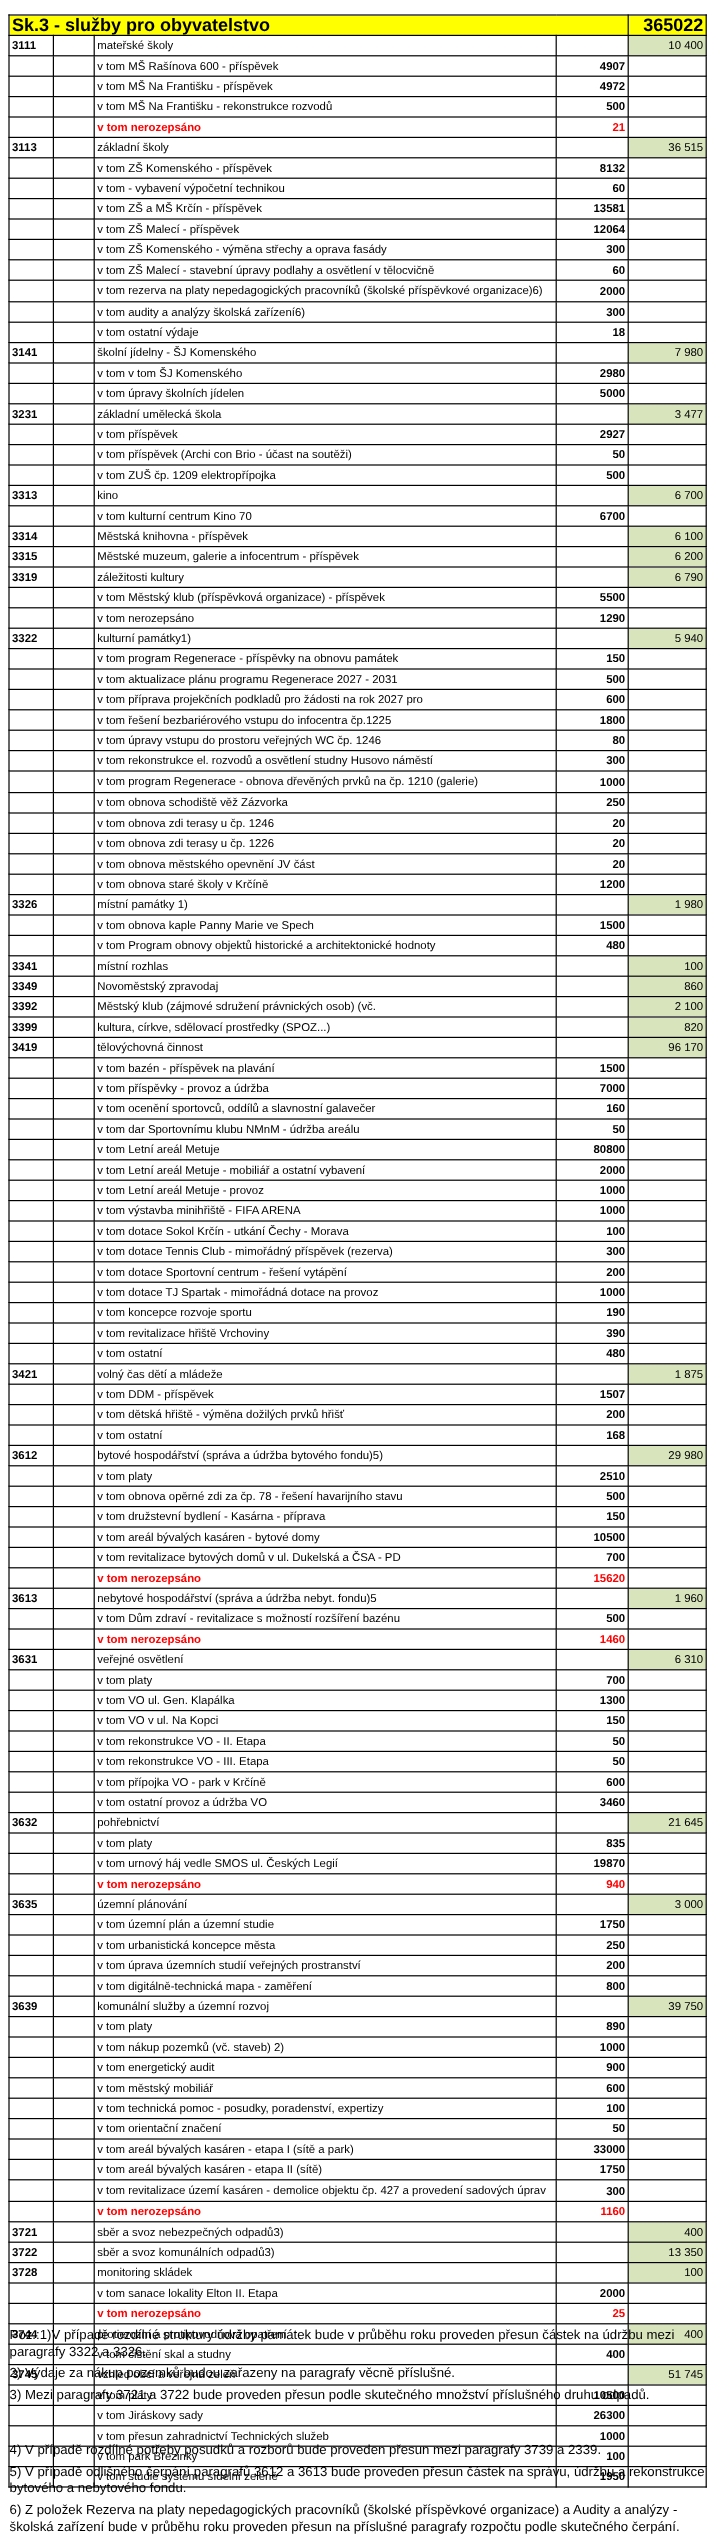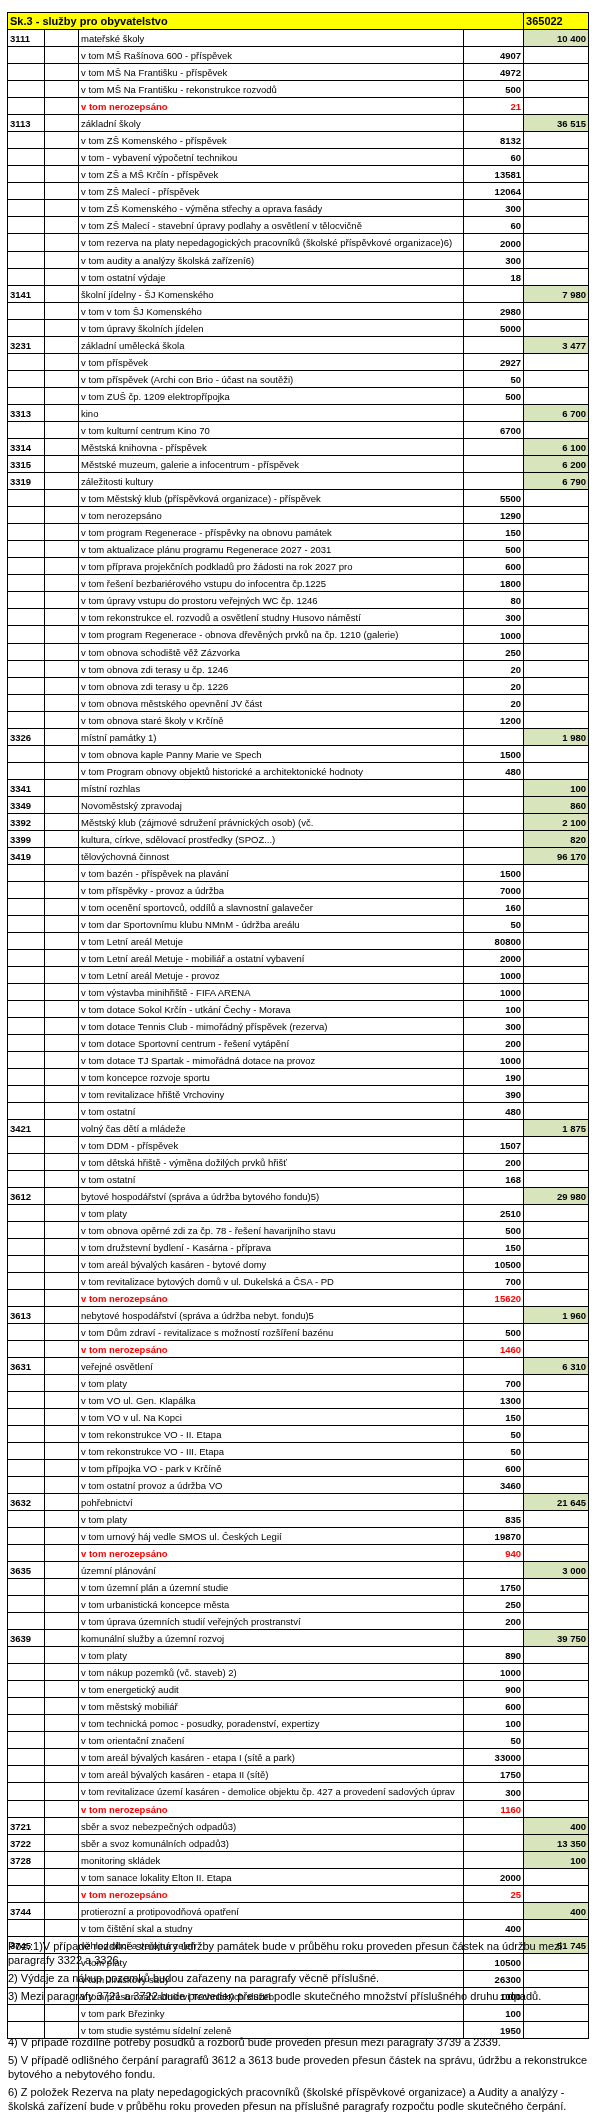--- a/index.html
+++ b/index.html
@@ -5,26 +5,26 @@
   html, body { margin: 0; padding: 0; background: #ffffff; }
   body { width: 600px; height: 2122px; position: relative; overflow: hidden;
          font-family: "Liberation Sans", sans-serif; color: #000; }
   #sheet { position: absolute; left: 7px; top: 12px; width: 581px; }
   table.budget { border-collapse: collapse; width: 581px; table-layout: fixed;
                  font-size: 9.5px; line-height: 13px; }
   table.budget td { border: 1px solid #000; padding: 1px 2px; vertical-align: bottom;
                     overflow: hidden; white-space: nowrap; height: 14px; }
   col.c1 { width: 37px; } col.c2 { width: 34px; } col.c3 { width: 385px; }
   col.c4 { width: 60px; } col.c5 { width: 65px; }
-  tr.title td { background: #ffff00; font-weight: bold; font-size: 11px; }
-  tr.title td.total { text-align: left; }
+  tr.title td { background: #ffff00; font-weight: bold; font-size: 15px; }
+  tr.title td.total { text-align: right; }
   td.code { font-weight: bold; }
   td.desc { padding-left: 27px; }
   td.amt { text-align: right; font-weight: bold; padding-right: 6px; }
-  td.sum { text-align: right; font-weight: bold; background: #d8e4bc; padding-right: 2px; }
+  td.sum { text-align: right; font-weight: normal; background: #d8e4bc; padding-right: 2px; }
   tr.red td.desc, tr.red td.amt { color: #ff0000; font-weight: bold; }
   td.wrap { white-space: normal; line-height: 15px; }
   #notes { position: absolute; left: 8px; top: 1939px; width: 585px;
            font-size: 11px; line-height: 14px; }
   #notes p { margin: 0 0 4px 0; }
   #notes p.gap { margin-top: 32px; }
 </style>
 </head>
 <body>
 
@@ -239,20 +239,27 @@
           <td></td>
         </tr>
         <tr>
           <td class="code"></td>
           <td></td>
           <td class="desc">v tom nerozepsáno</td>
           <td class="amt">1290</td>
           <td></td>
         </tr>
         <tr>
+          <td class="code">3322</td>
+          <td></td>
+          <td class="desc">kulturní památky1)</td>
+          <td class="amt"></td>
+          <td class="sum">5 940</td>
+        </tr>
+        <tr>
           <td class="code"></td>
           <td></td>
           <td class="desc">v tom program Regenerace - příspěvky na obnovu památek</td>
           <td class="amt">150</td>
           <td></td>
         </tr>
         <tr>
           <td class="code"></td>
           <td></td>
           <td class="desc">v tom  aktualizace plánu programu Regenerace 2027 - 2031</td>
@@ -691,20 +698,27 @@
           <td></td>
           <td class="desc">v tom urbanistická koncepce města</td>
           <td class="amt">250</td>
           <td></td>
         </tr>
         <tr>
           <td class="code"></td>
           <td></td>
           <td class="desc">v tom úprava územních studií veřejných prostranství</td>
           <td class="amt">200</td>
+          <td></td>
+        </tr>
+        <tr>
+          <td class="code"></td>
+          <td></td>
+          <td class="desc">v tom digitálně-technická mapa - zaměření</td>
+          <td class="amt">800</td>
           <td></td>
         </tr>
         <tr>
           <td class="code">3639</td>
           <td></td>
           <td class="desc"> komunální služby a územní rozvoj</td>
           <td class="amt"></td>
           <td class="sum">39 750</td>
         </tr>
         <tr>

